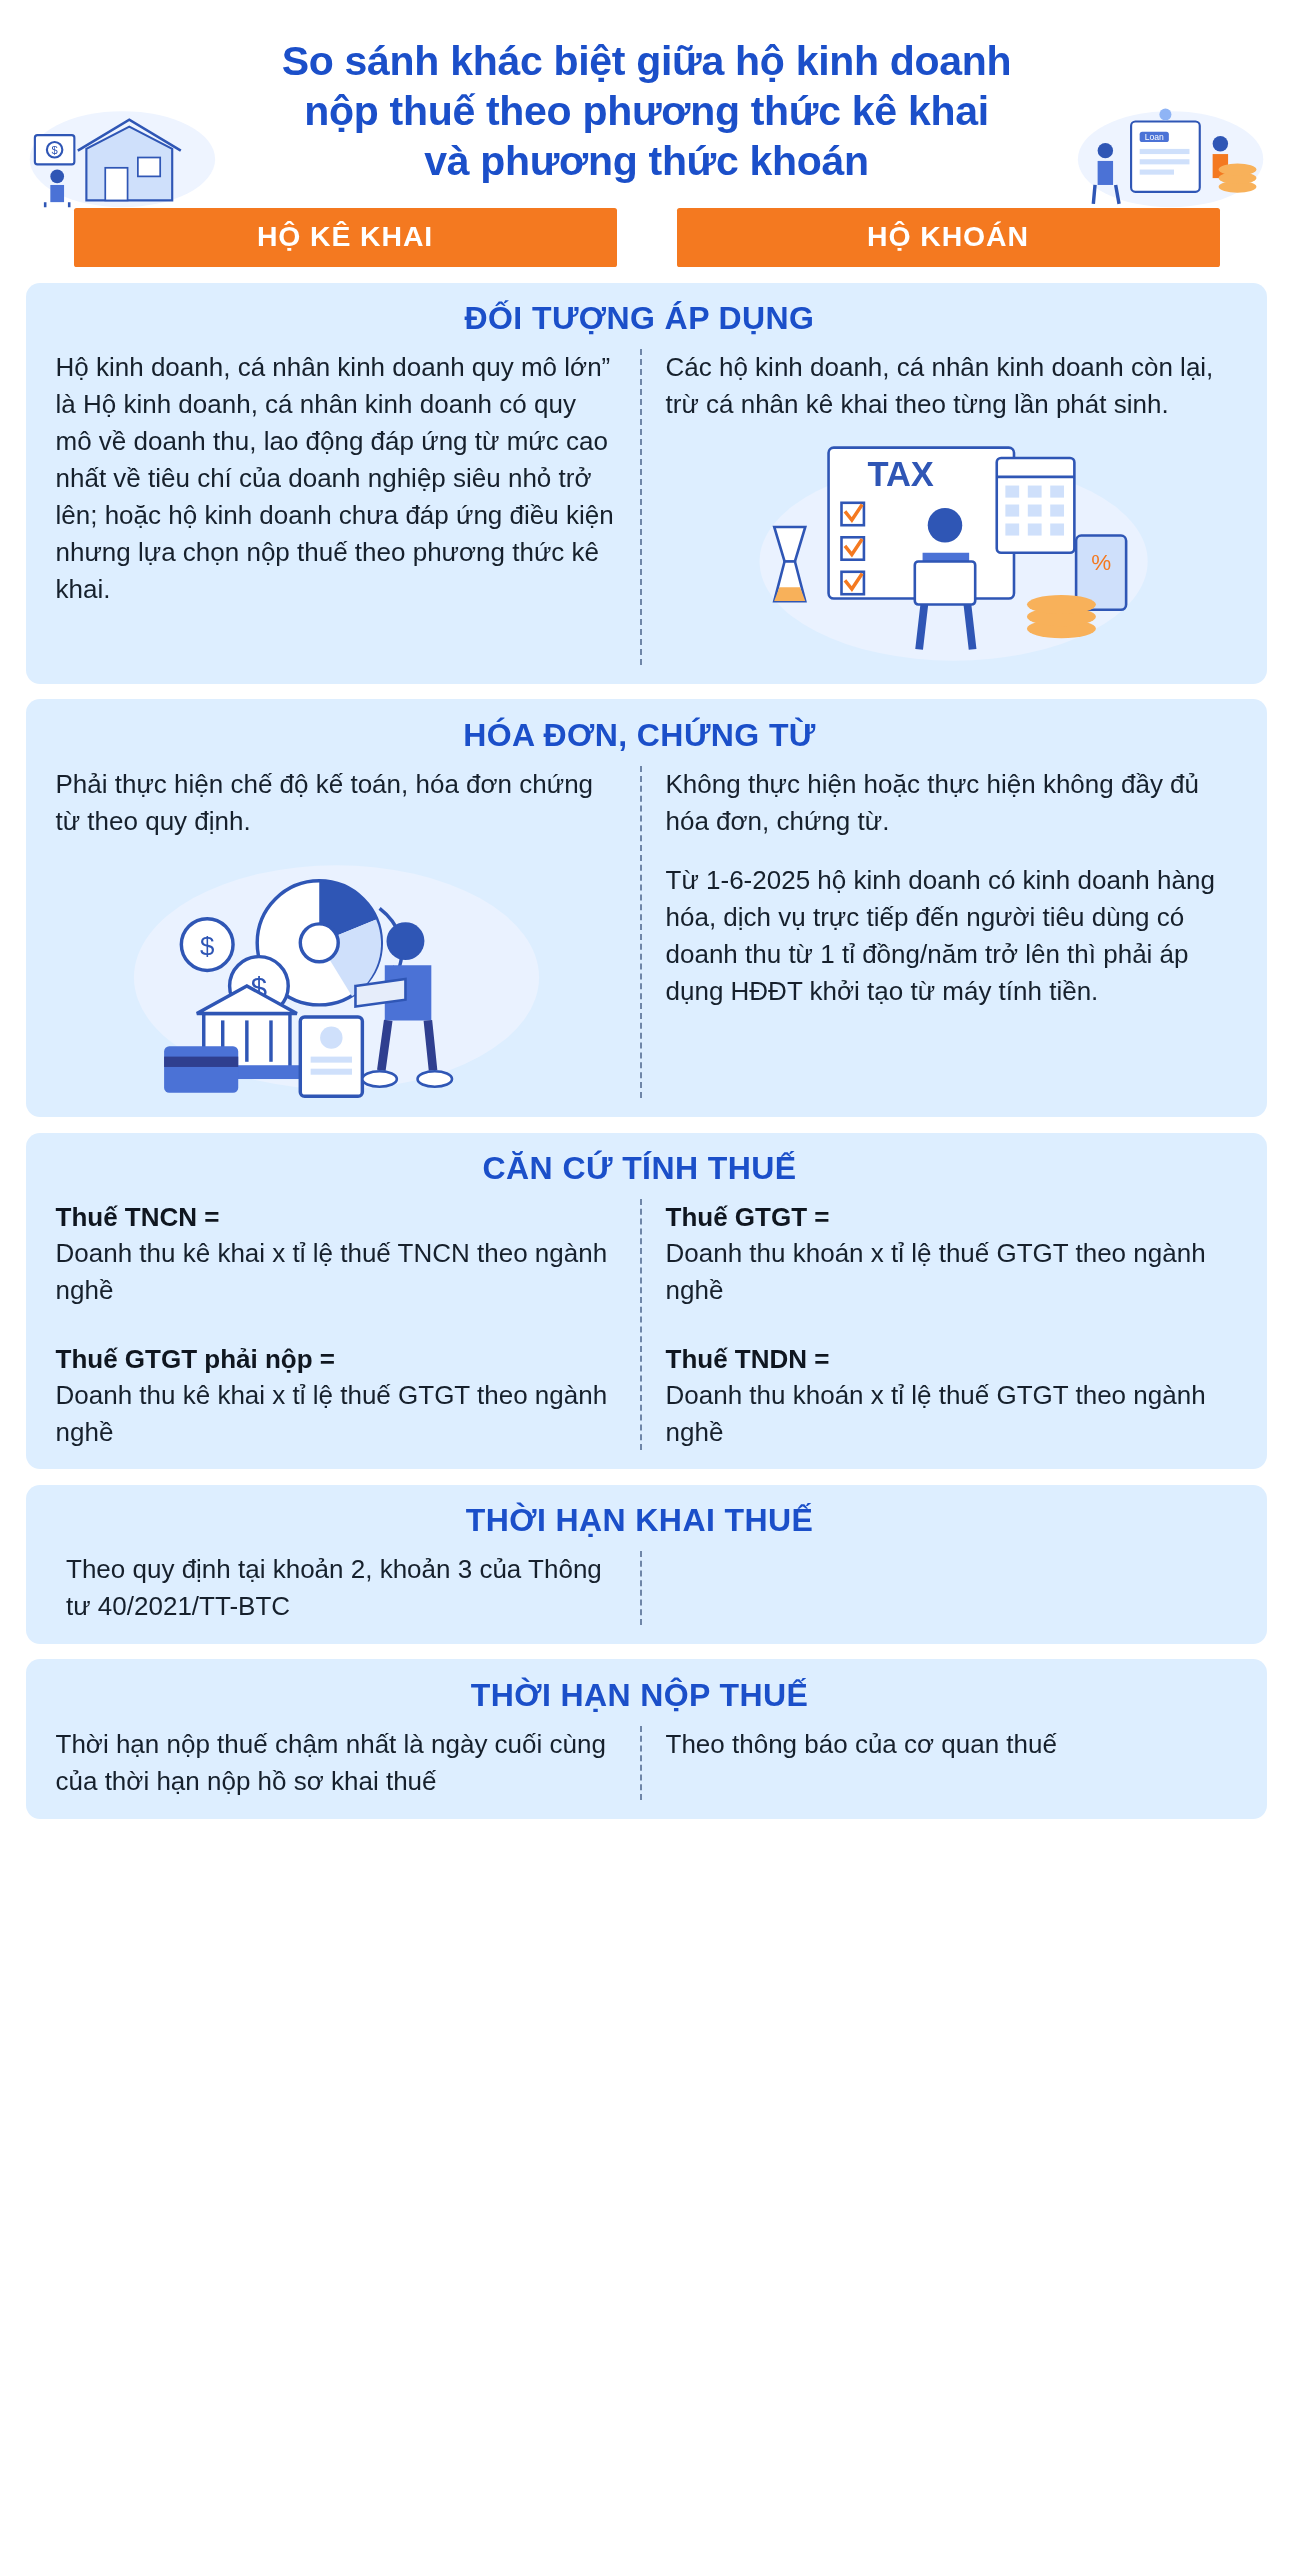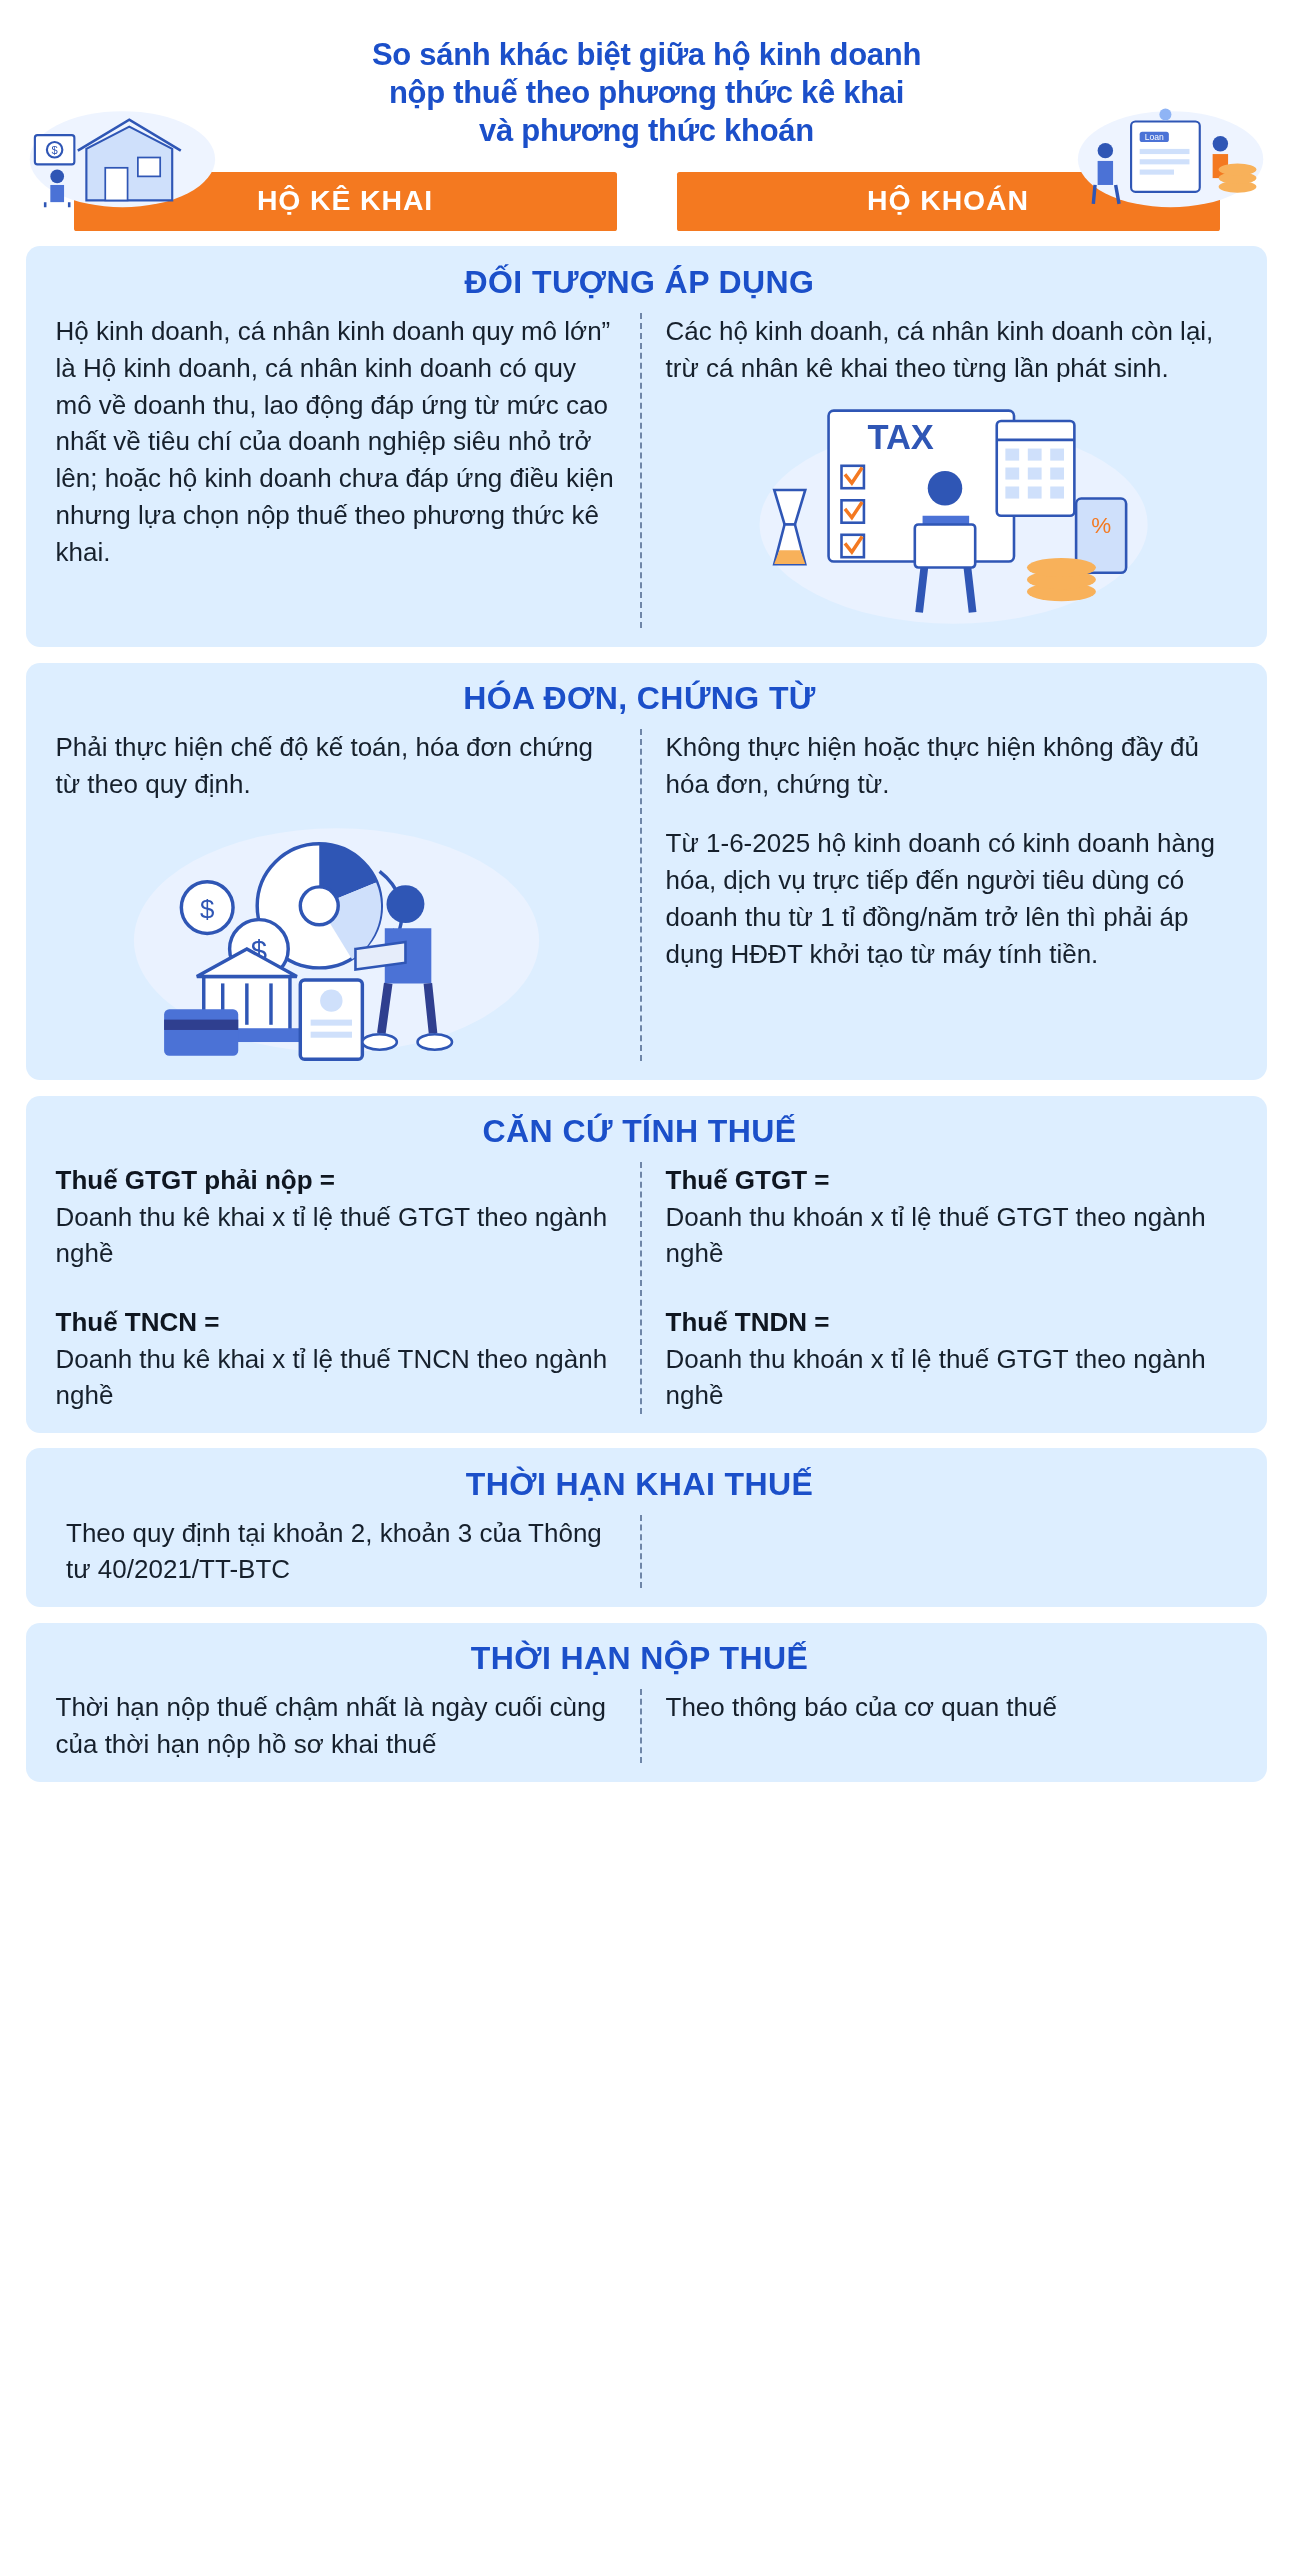--- a/index.html
+++ b/index.html
@@ -17,21 +17,21 @@
   }
 
   
   .header {
     position: relative;
     text-align: center;
     padding: 7px 138px 0 138px;
   }
   .title {
     color: #1b4fc9;
-    font-size: 31px;
+    font-size: 41px;
     line-height: 1.22;
     font-weight: bold;
     letter-spacing: -0.3px;
   }
 
   .header-art-left, .header-art-right {
     position: absolute;
     top: 77px;
   }
   .header-art-left { left: 0; }
@@ -265,26 +265,26 @@
       </div>
     </div>
   </div>
 
   <div class="section">
     <div class="section-title">CĂN CỨ TÍNH THUẾ</div>
     <div class="cols">
       <div class="divider"></div>
       <div class="col left">
         <div class="formula-block">
+          <div class="formula-label">Thuế TNCN =</div>
+          <div class="formula-body">Doanh thu kê khai    x   tỉ lệ thuế TNCN theo ngành nghề</div>
+        </div>
+        <div class="formula-block">
           <div class="formula-label">Thuế GTGT phải nộp =</div>
           <div class="formula-body">Doanh thu kê khai    x   tỉ lệ thuế GTGT theo ngành nghề</div>
-        </div>
-        <div class="formula-block">
-          <div class="formula-label">Thuế TNCN =</div>
-          <div class="formula-body">Doanh thu kê khai    x   tỉ lệ thuế TNCN theo ngành nghề</div>
         </div>
       </div>
       <div class="col right">
         <div class="formula-block">
           <div class="formula-label">Thuế GTGT =</div>
           <div class="formula-body">Doanh thu khoán    x   tỉ lệ thuế GTGT theo ngành nghề</div>
         </div>
         <div class="formula-block">
           <div class="formula-label">Thuế TNDN =</div>
           <div class="formula-body">Doanh thu khoán    x   tỉ lệ thuế GTGT theo ngành nghề</div>

